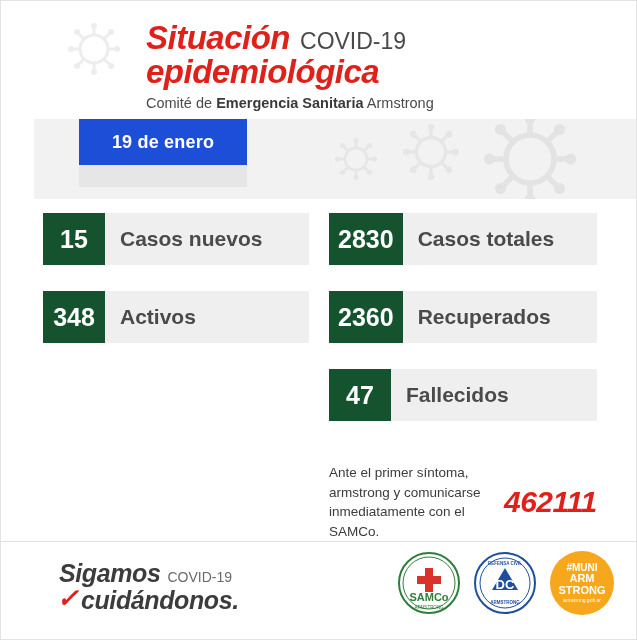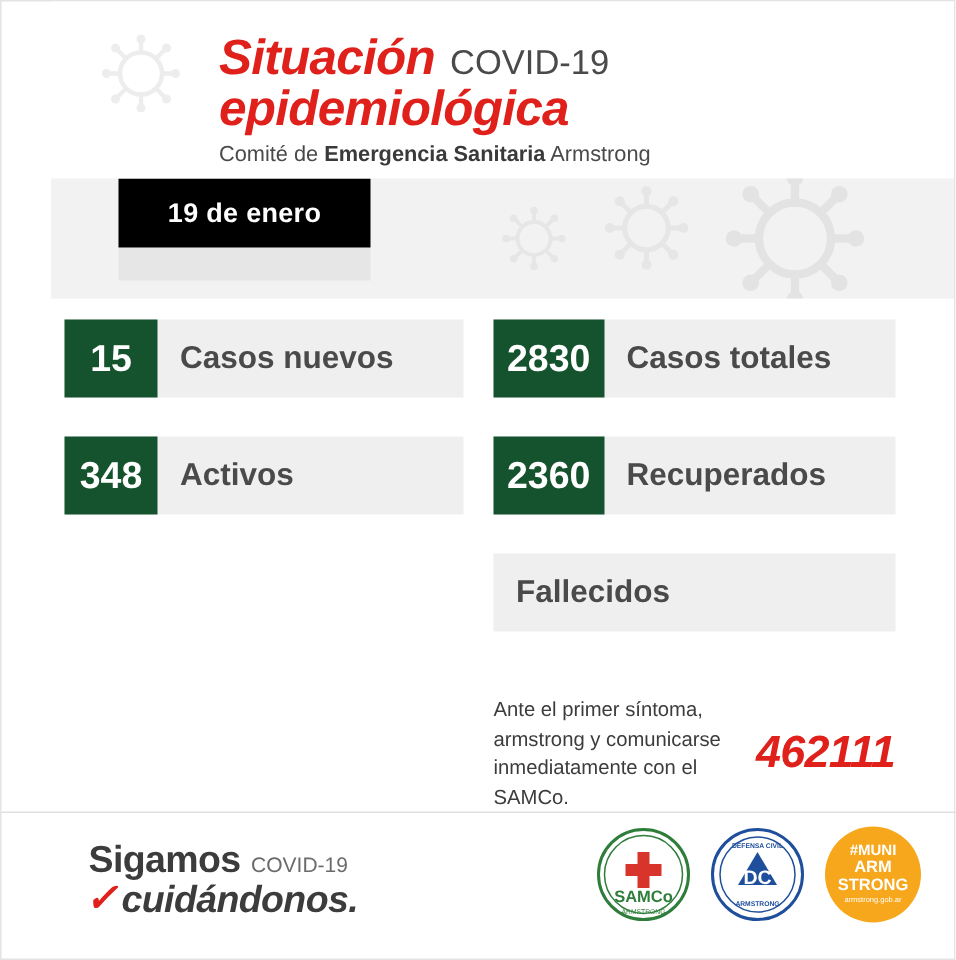--- a/index.html
+++ b/index.html
@@ -75,21 +75,21 @@
     height: 80px;
     background: #f2f2f2;
     overflow: hidden;
   }
   .date-pill {
     position: absolute;
     left: 45px;
     top: 0px;
     width: 168px;
     height: 46px;
-    background: #000000;
+    background: #1d4ed8;
     color: #ffffff;
     font-size: 18px;
     font-weight: bold;
     display: flex;
     align-items: center;
     justify-content: center;
     letter-spacing: 0.2px;
   }
   .date-shadow {
     position: absolute;
@@ -220,20 +220,21 @@
   }
   .slogan {
     position: absolute;
     left: 58px; top: 12px;
     width: 280px;
   }
   .slogan-1 {
     font-size: 25px;
     font-weight: bold;
     color: #3c3c3c;
+    font-style: italic;
     letter-spacing: -0.4px;
     display: inline-block;
   }
   .slogan-covid {
     font-size: 14px;
     color: #6b6b6b;
     font-style: normal;
     font-weight: normal;
     margin-left: 7px;
   }
@@ -427,20 +428,21 @@
     <div class="col-right">
       <div class="stat">
         <div class="num">2830</div>
         <div class="lbl">Casos totales</div>
       </div>
       <div class="stat">
         <div class="num">2360</div>
         <div class="lbl">Recuperados</div>
       </div>
       <div class="stat">
+        <div class="num">47</div>
         <div class="lbl">Fallecidos</div>
       </div>
     </div>
   </div>
 
 
   <div class="notice">
     <div class="notice-text">Ante el primer síntoma, armstrong y comunicarse inmediatamente con el SAMCo.</div>
     <div class="notice-phone">462111</div>
   </div>

